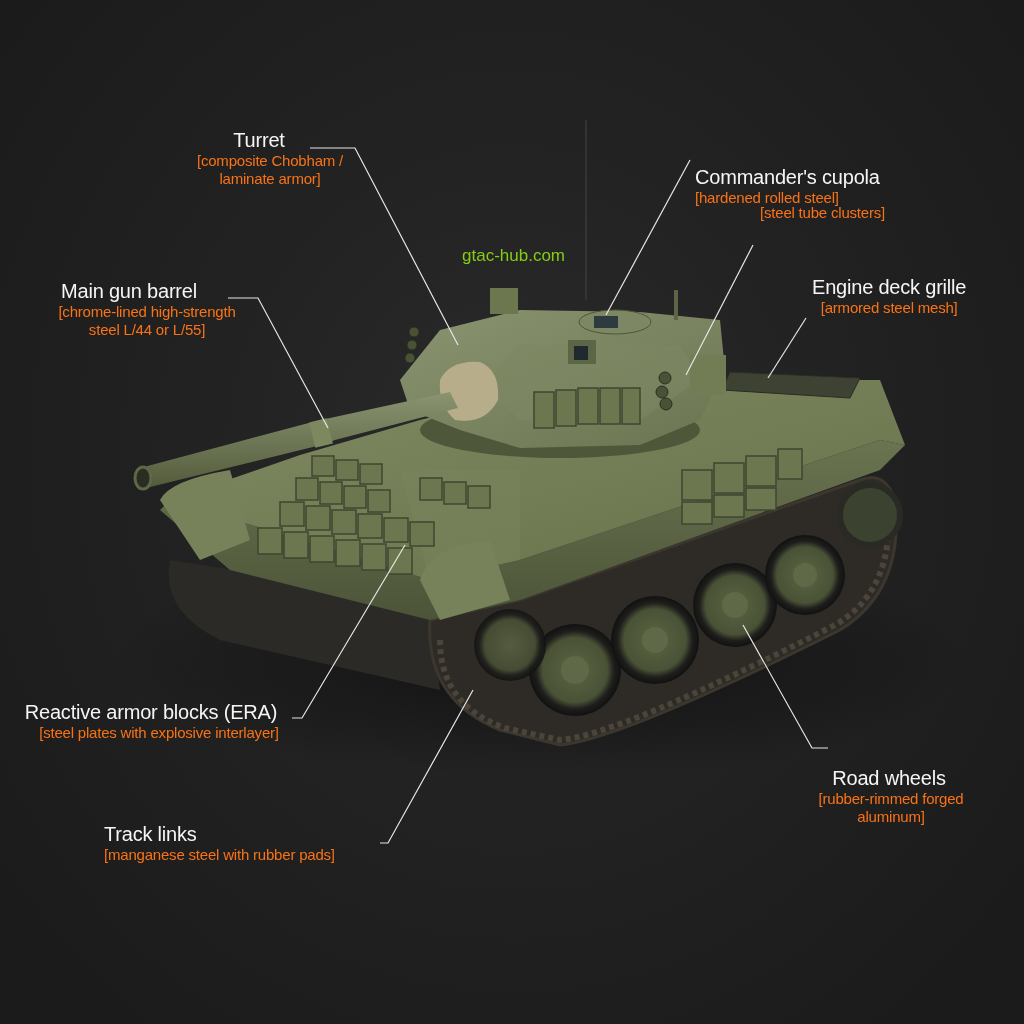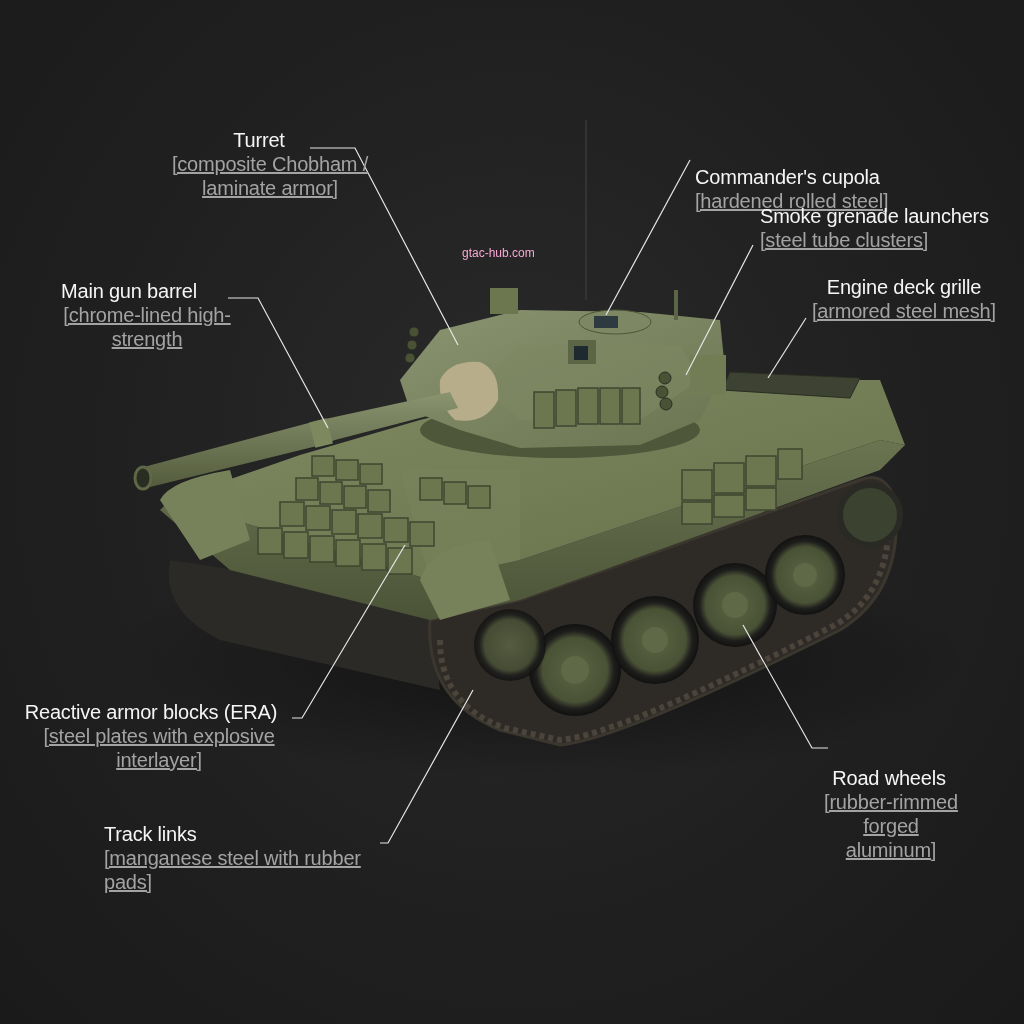--- a/index.html
+++ b/index.html
@@ -1,25 +1,25 @@
 <!DOCTYPE html>
 <html><head>
 <meta charset="utf-8">
 <style>
   html,body{margin:0;padding:0;}
   body{width:1024px;height:1024px;background:#1f1f1f;position:relative;overflow:hidden;font-family:"Liberation Sans","DejaVu Sans",sans-serif;color:#f2f2f2;}
   .bg{position:absolute;inset:0;background:radial-gradient(ellipse at 50% 45%,#2a2a2a 0%,#202020 55%,#1a1a1a 100%);}
   svg.scene{position:absolute;left:0;top:0;width:1024px;height:1024px;}
   .label{position:absolute;line-height:1.2;}
   .label .t{font-size:20px;color:#f5f5f5;display:block;letter-spacing:-0.2px;}
-  .label .s{font-size:20px;color:#a3a3a3;display:block;letter-spacing:-0.2px;text-decoration:underline;}
+  .label .s{font-size:15px;color:#f97316;display:block;letter-spacing:-0.2px;}
   .c{text-align:center;}
   .l{text-align:left;}
   .r{text-align:left;}
-  .watermark{position:absolute;left:462px;top:246px;font-size:12px;color:#f9a8d4;}
+  .watermark{position:absolute;left:462px;top:246px;font-size:17px;color:#84cc16;}
 </style>
 </head>
 <body>
 
 <div class="bg"></div>
 
 <svg class="scene" viewBox="0 0 1024 1024">
   <defs>
     <linearGradient id="hullTop" x1="0" y1="0" x2="1" y2="1">
       <stop offset="0" stop-color="#808b62"></stop>
@@ -172,32 +172,32 @@
   <span class="s">[composite Chobham /</span>
   <span class="s">laminate armor]</span>
 </div>
 
 <div class="label l" style="left:695px;top:124px;margin-top:41px;">
   <span class="t">Commander's cupola</span>
   <span class="s">[hardened rolled steel]</span>
 </div>
 
 <div class="label l" style="left:760px;top:204px;">
-  <span class="t">Smoke grenade launchers</span>
   <span class="s">[steel tube clusters]</span>
 </div>
 
 <div class="label l" style="left:812px;top:275px;text-align:center;">
   <span class="t">Engine deck grille</span>
   <span class="s">[armored steel mesh]</span>
 </div>
 
 <div class="label c" style="left:36px;top:279px;width:222px;">
   <span class="t" style="margin-left:-36px">Main gun barrel</span>
   <span class="s">[chrome-lined high-strength</span>
+  <span class="s">steel L/44 or L/55]</span>
 </div>
 
 <div class="label c" style="left:14px;top:700px;width:290px;">
   <span class="t" style="margin-left:-16px">Reactive armor blocks (ERA)</span>
   <span class="s">[steel plates with explosive interlayer]</span>
 </div>
 
 <div class="label r" style="left:104px;top:822px;width:274px;">
   <span class="t">Track links</span>
   <span class="s">[manganese steel with rubber pads]</span>

